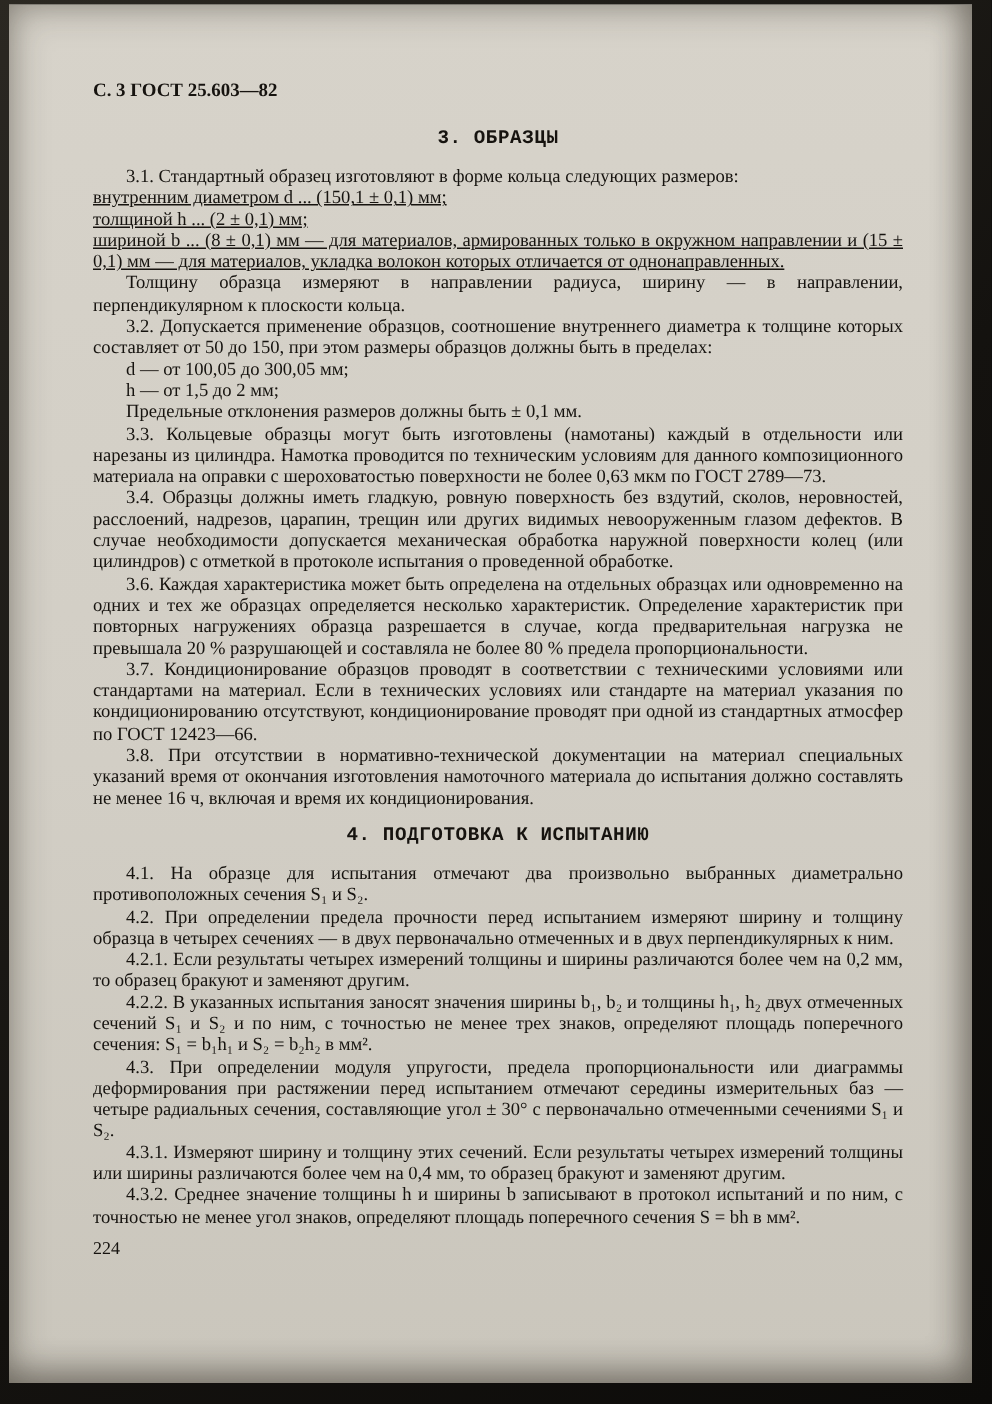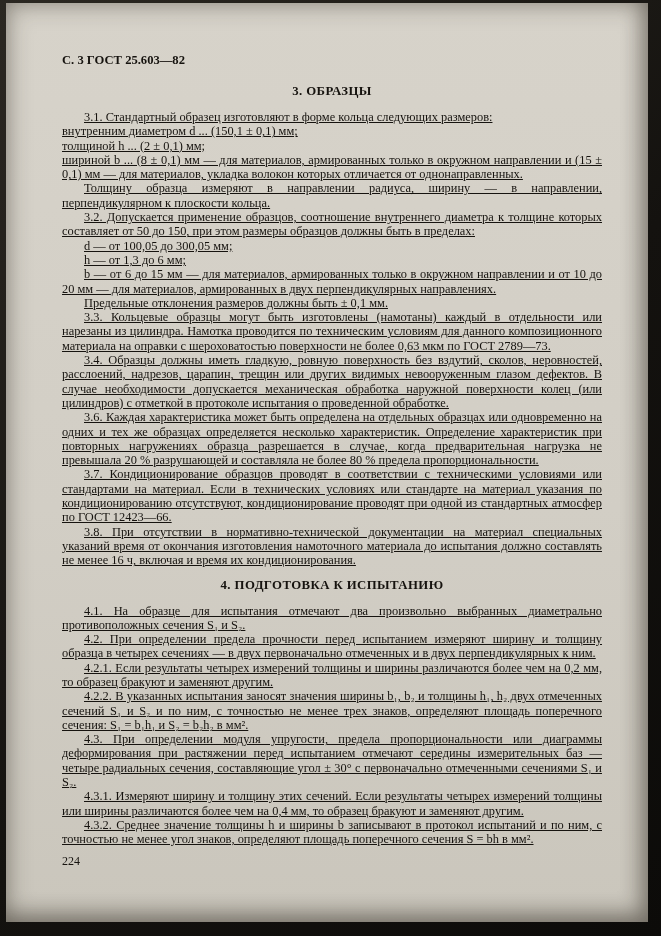--- a/index.html
+++ b/index.html
@@ -27,27 +27,28 @@
     font-weight: bold;
     font-size: 12.6px;
     margin-bottom: 16px;
   }
   .section-title {
     text-align: center;
     font-size: 12.8px;
     font-weight: bold;
     letter-spacing: 0.4px;
     margin: 10px 0 11px 0;
+    font-family: Liberation Mono, monospace;
   }
   p {
     font-size: 12.4px;
     line-height: 14.3px;
     text-align: justify;
   }
-  p.indent { text-indent: 22px; text-decoration: underline; }
+  p.indent { text-indent: 22px; }
   p.flush  { text-indent: 0; text-decoration: underline; }
   .page-number {
     text-align: left;
     font-size: 12px;
     margin-top: 7px;
   }
 </style>
 </head>
 <body>
 
@@ -58,22 +59,21 @@
 
     <h2 class="section-title">3. ОБРАЗЦЫ</h2>
 
     <p class="indent">3.1. Стандартный образец изготовляют в форме кольца следующих размеров:</p>
     <p class="flush">внутренним диаметром d ... (150,1 ± 0,1) мм;</p>
     <p class="flush">толщиной h ... (2 ± 0,1) мм;</p>
     <p class="flush">шириной b ... (8 ± 0,1) мм — для материалов, армированных только в окружном направлении и (15 ± 0,1) мм — для материалов, укладка волокон которых отличается от однонаправленных.</p>
     <p class="indent">Толщину образца измеряют в направлении радиуса, ширину — в направлении, перпендикулярном к плоскости кольца.</p>
     <p class="indent">3.2. Допускается применение образцов, соотношение внутреннего диаметра к толщине которых составляет от 50 до 150, при этом размеры образцов должны быть в пределах:</p>
     <p class="indent">d — от 100,05 до 300,05 мм;</p>
-    <p class="indent">h — от 1,3 до 6 мм;</p>
-    <p class="indent">b — от 6 до 15 мм — для материалов, армированных только в окружном направлении и от 10 до 20 мм — для материалов, армированных в двух перпендикулярных направлениях.</p>
+    <p class="indent">h — от 1,5 до 2 мм;</p>
     <p class="indent">Предельные отклонения размеров должны быть ± 0,1 мм.</p>
     <p class="indent">3.3. Кольцевые образцы могут быть изготовлены (намотаны) каждый в отдельности или нарезаны из цилиндра. Намотка проводится по техническим условиям для данного композиционного материала на оправки с шероховатостью поверхности не более 0,63 мкм по ГОСТ 2789—73.</p>
     <p class="indent">3.4. Образцы должны иметь гладкую, ровную поверхность без вздутий, сколов, неровностей, расслоений, надрезов, царапин, трещин или других видимых невооруженным глазом дефектов. В случае необходимости допускается механическая обработка наружной поверхности колец (или цилиндров) с отметкой в протоколе испытания о проведенной обработке.</p>
     <p class="indent">3.6. Каждая характеристика может быть определена на отдельных образцах или одновременно на одних и тех же образцах определяется несколько характеристик. Определение характеристик при повторных нагружениях образца разрешается в случае, когда предварительная нагрузка не превышала 20 % разрушающей и составляла не более 80 % предела пропорциональности.</p>
     <p class="indent">3.7. Кондиционирование образцов проводят в соответствии с техническими условиями или стандартами на материал. Если в технических условиях или стандарте на материал указания по кондиционированию отсутствуют, кондиционирование проводят при одной из стандартных атмосфер по ГОСТ 12423—66.</p>
     <p class="indent">3.8. При отсутствии в нормативно-технической документации на материал специальных указаний время от окончания изготовления намоточного материала до испытания должно составлять не менее 16 ч, включая и время их кондиционирования.</p>
 
     <h2 class="section-title">4. ПОДГОТОВКА К ИСПЫТАНИЮ</h2>
 
     <p class="indent">4.1. На образце для испытания отмечают два произвольно выбранных диаметрально противоположных сечения S₁ и S₂.</p>

